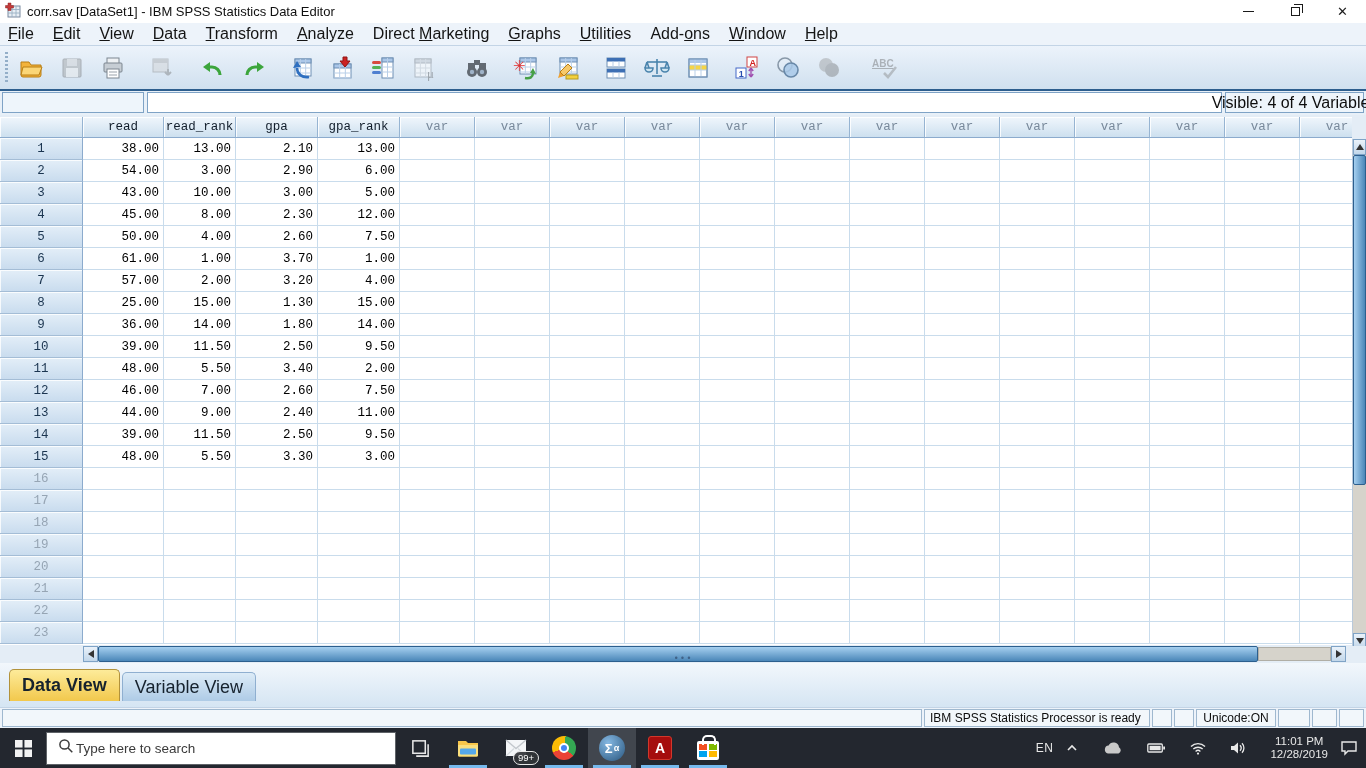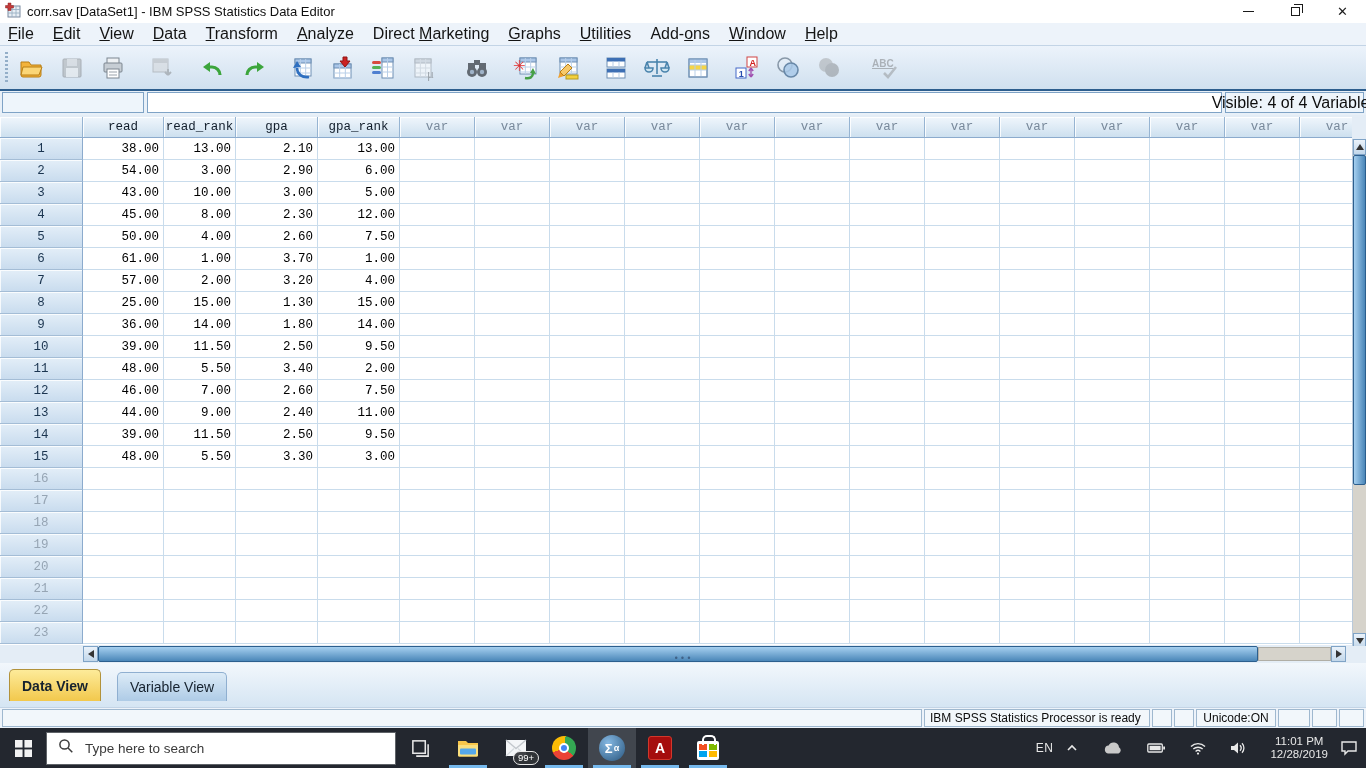--- a/index.html
+++ b/index.html
@@ -72,38 +72,38 @@
   .hs-right{left:1331px;top:0;bottom:0;width:15px;}
   .tri{width:0;height:0;display:block;}
   .tri-up{border-left:4px solid transparent;border-right:4px solid transparent;border-bottom:6px solid #333;}
   .tri-down{border-left:4px solid transparent;border-right:4px solid transparent;border-top:6px solid #333;}
   .tri-left{border-top:4px solid transparent;border-bottom:4px solid transparent;border-right:6px solid #333;}
   .tri-right{border-top:4px solid transparent;border-bottom:4px solid transparent;border-left:6px solid #333;}
   .split-dots{position:absolute;left:50%;transform:translateX(-50%);bottom:-1px;font-size:9px;color:#3f6288;letter-spacing:1px;}
 
   
   .tabbar{height:44px;background:linear-gradient(#f2f7fc,#d5e5f3);display:flex;align-items:flex-start;padding:6px 0 0 9px;}
-  .tab{display:flex;align-items:center;padding:0 12px;font-size:14px;color:#16222e;
-       border:1px solid #8fafd0;border-bottom:none;border-radius:5px 5px 0 0;margin-right:16px;
+  .tab{display:flex;align-items:center;padding:0 12px;font-size:18px;color:#16222e;
+       border:1px solid #8fafd0;border-bottom:none;border-radius:5px 5px 0 0;margin-right:2px;
        background:linear-gradient(#dcebf7,#aecbe6);height:29px;margin-top:3px;}
   .tab.active{background:linear-gradient(#fdeb9a,#f2c84c);border-color:#b2923a;font-weight:bold;height:32px;margin-top:0;}
 
   
   .statusbar{height:21px;background:#edf3fa;border-top:1px solid #c3d4e6;display:flex;gap:2px;
              padding:1px 2px;font-size:12px;color:#0d0d0d;}
   .sb-cell{border:1px solid #9fb8cf;background:#f2f7fb;display:flex;align-items:center;flex:none;}
   .sb-long{flex:1;}
   .sb-proc{width:226px;padding-left:5px;white-space:nowrap;}
   .sb-s1,.sb-s2{width:20px;} .sb-uni{width:80px;justify-content:center;} .sb-s3{width:32px;} .sb-s4{width:25px;} .sb-s5{width:25px;}
 
   
   .taskbar{height:40px;background:#23272f;display:flex;align-items:center;color:#e8e8e8;}
   .start{width:46px;height:40px;display:flex;align-items:center;justify-content:center;flex:none;}
   .searchbox{width:350px;height:33px;background:#fff;border:1px solid #5f6368;display:flex;align-items:center;
-             padding-left:11px;gap:9px;flex:none;}
+             padding-left:11px;gap:0;flex:none;}
   .searchbox input{border:none;outline:none;background:transparent;font-family:inherit;font-size:13.5px;color:#333;width:260px;}
   .searchbox input::placeholder{color:#3a3a3a;opacity:1;}
   .taskapps{display:flex;height:40px;}
   .app-slot{width:48px;height:40px;position:relative;display:flex;align-items:center;justify-content:center;flex:none;}
   .app-slot.active{background:#41464e;}
   .underline{position:absolute;bottom:0;left:5px;width:38px;height:3px;background:#76b9ed;}
   .badge{position:absolute;right:1px;bottom:3px;background:rgba(50,52,56,.92);border:1px solid #e8e8e8;
          border-radius:8px;font-size:9.5px;padding:0 4px;color:#fff;line-height:12px;}
   .chrome-outer{width:24px;height:24px;border-radius:50%;
       background:conic-gradient(from 130deg,#ea4335 0 33%,#fbbc05 0 66%,#34a853 0 100%);

